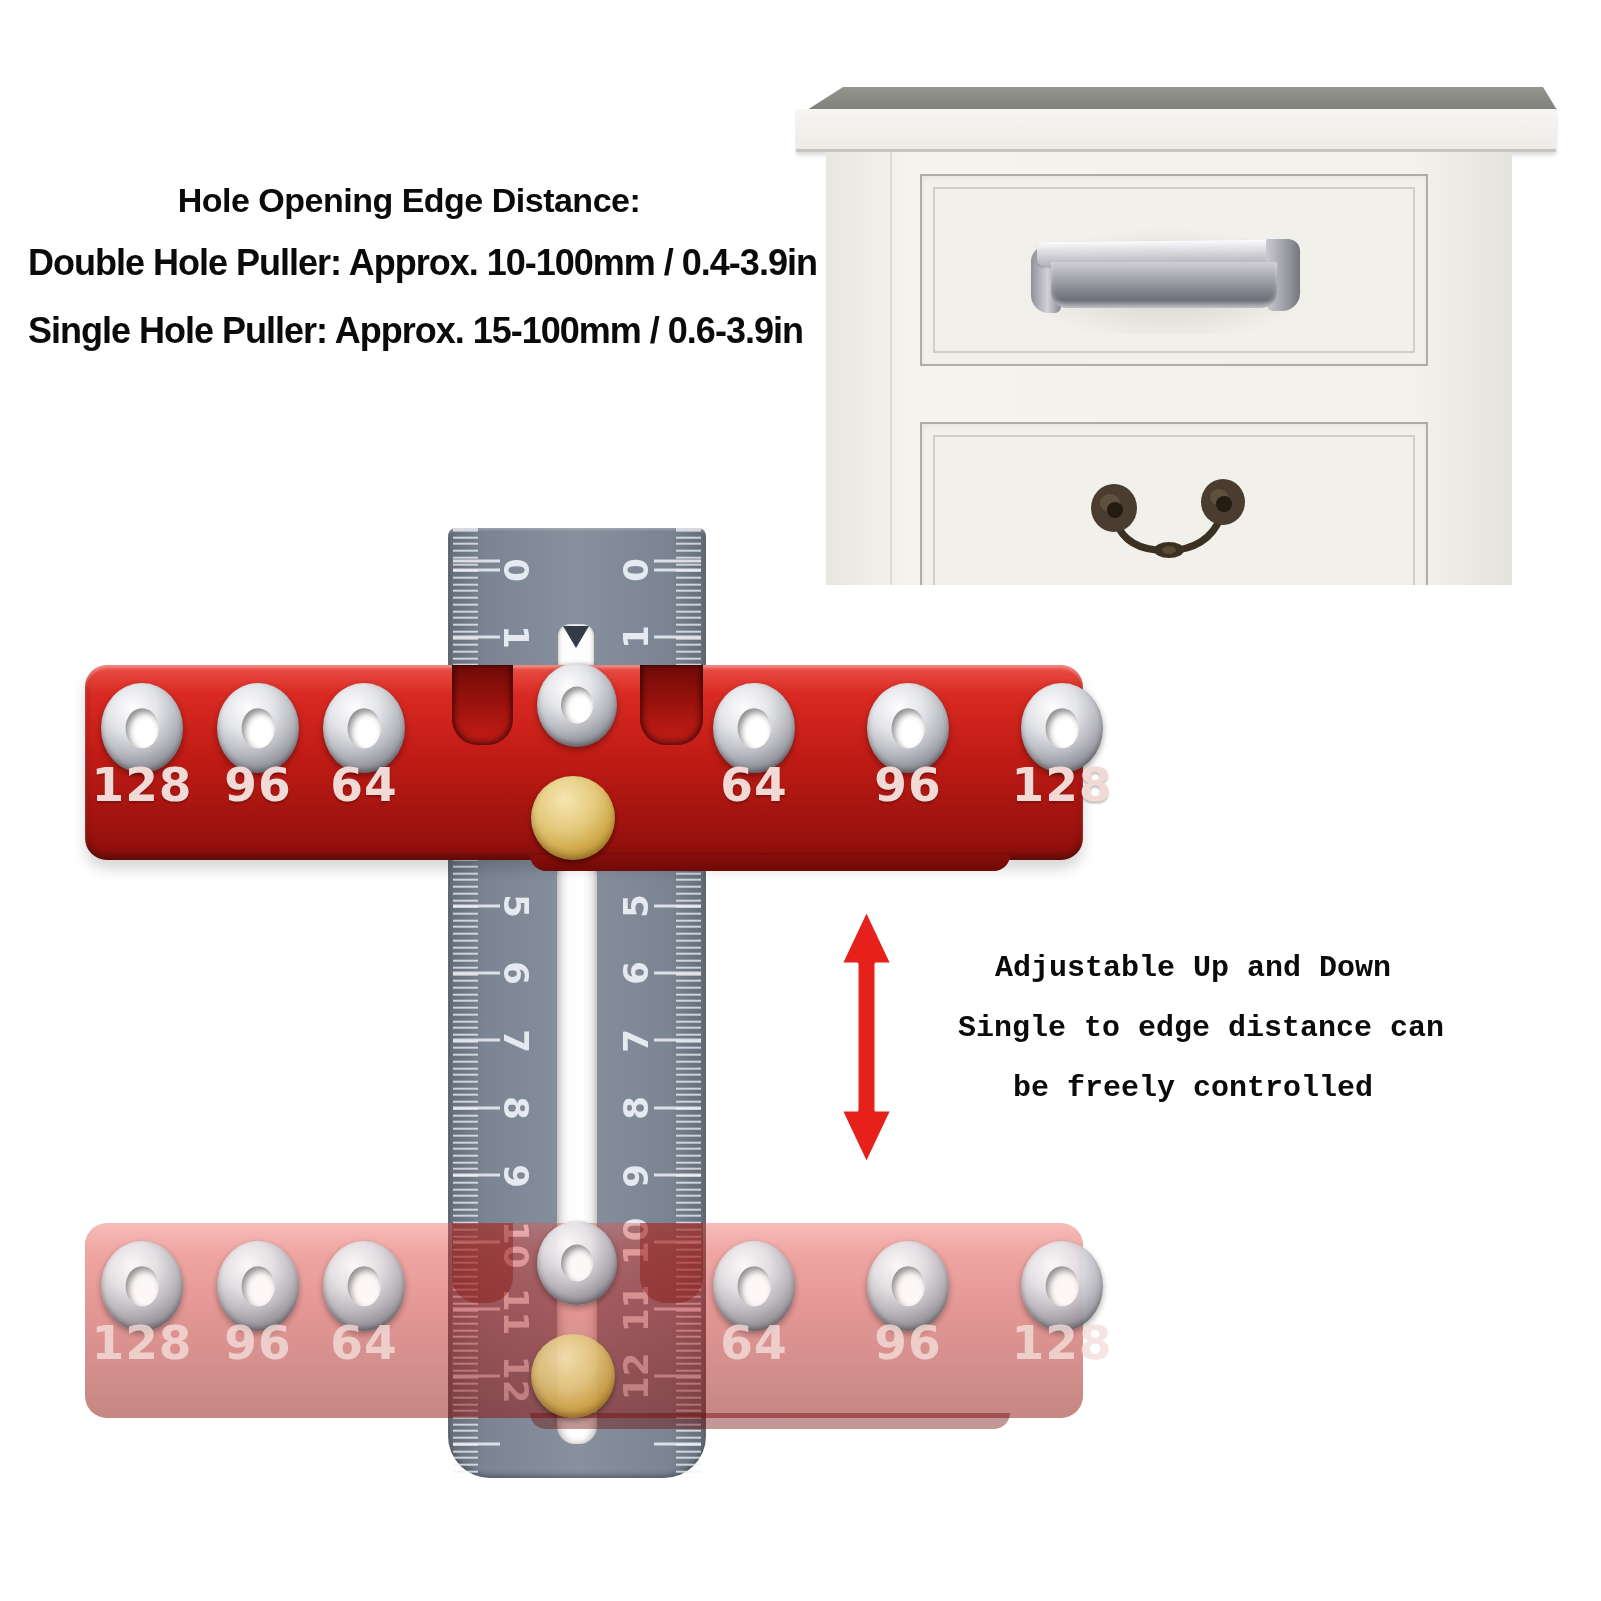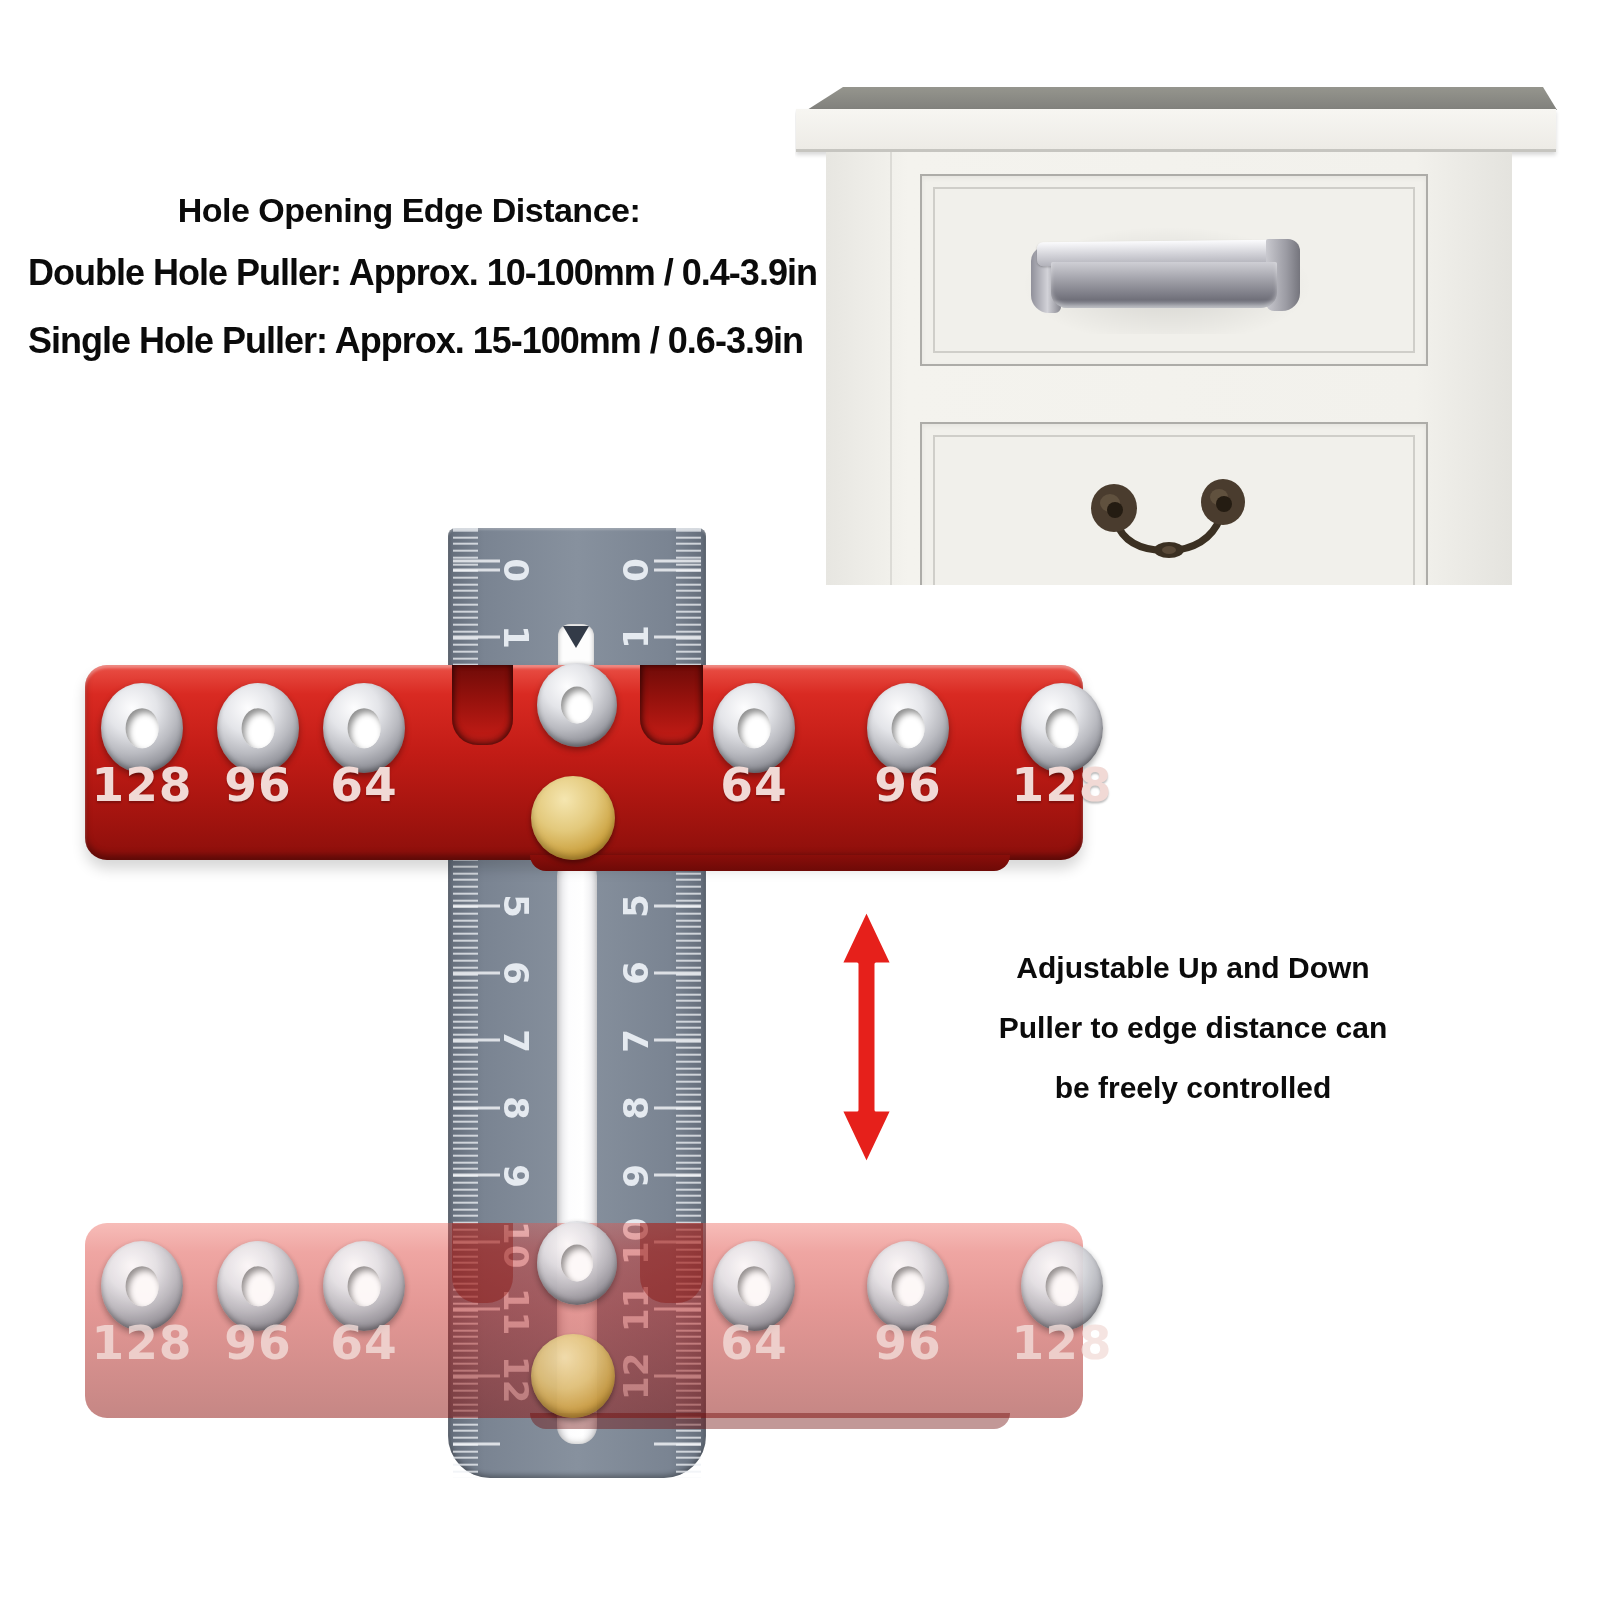--- a/index.html
+++ b/index.html
@@ -1,26 +1,26 @@
 <!DOCTYPE html>
 <html><head>
 <meta charset="utf-8">
 <style>
   html,body{margin:0;padding:0;background:#fff;}
   #page{position:relative;width:1601px;height:1601px;background:#ffffff;overflow:hidden;
         font-family:"Liberation Sans",sans-serif;}
 
   
   .ann{position:absolute;color:#0b0b0b;font-weight:bold;text-align:center;white-space:nowrap;}
-  .ann-left{left:28px;top:186px;width:762px;}
+  .ann-left{left:28px;top:176px;width:762px;}
   .ann-left .l1{font-size:34px;line-height:48px;letter-spacing:-0.5px;}
   .ann-left .l2{font-size:36px;line-height:48px;margin-top:15px;letter-spacing:-1px;}
   .ann-left .l3{font-size:36px;line-height:48px;margin-top:20px;letter-spacing:-1px;}
   .ann-right{left:958px;top:938px;width:470px;}
-  .ann-right div{font-size:30px;line-height:60px;}
+  .ann-right div{font-size:30px;line-height:60px;font-family:Liberation Mono, monospace;}
 
   
   .cabinet{position:absolute;left:795px;top:85px;width:766px;height:500px;overflow:hidden;}
   .cab-top{position:absolute;left:0;top:0;width:766px;height:26px;
            background:linear-gradient(180deg,#97978f,#7f7f7b);
            clip-path:polygon(48px 2px,748px 2px,762px 25px,12px 25px);}
   .cab-slab{position:absolute;left:1px;top:24px;width:760px;height:40px;
             background:linear-gradient(180deg,#f7f6f2,#edebe6);
             border-bottom:3px solid #c6c5c0;box-shadow:0 3px 4px rgba(0,0,0,.15);}
   .cab-body{position:absolute;left:31px;top:67px;width:686px;height:433px;
@@ -234,17 +234,17 @@
       <div class="bushing" style="left: 452px; top: -2px; width: 80px; height: 84px;"></div>
       <div class="knob" style="left: 446px; top: 111px; width: 84px; height: 84px;"></div>
     </div>
 
   <svg class="arrow-up-down-large" viewBox="0 0 67 262">
     <path d="M33.5 4 L8 58 H24 V204 H8 L33.5 258 L59 204 H43 V58 H59 Z" fill="#e6201b" stroke="#ffffff" stroke-width="3" stroke-linejoin="round"></path>
   </svg>
 
   <div class="ann ann-right">
     <div>Adjustable Up and Down</div>
-    <div>Puller to edge distance can</div>
+    <div>Single to edge distance can</div>
     <div>be freely controlled</div>
   </div>
 
 </div>
 
 </body></html>

